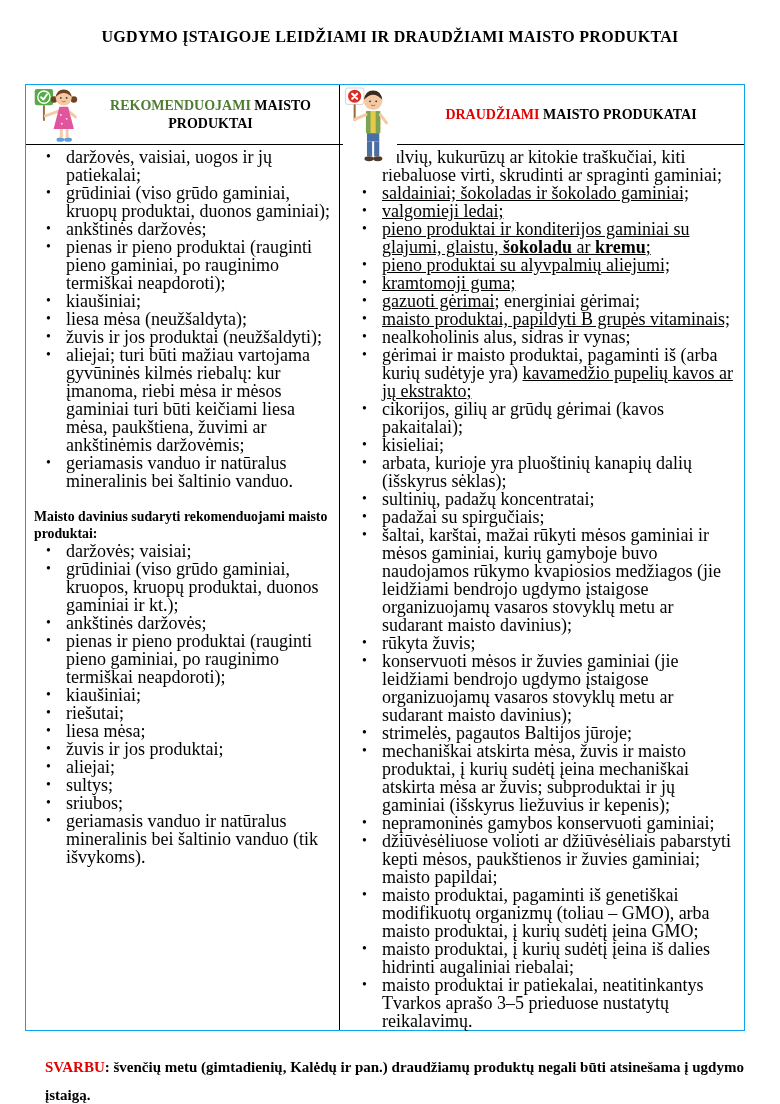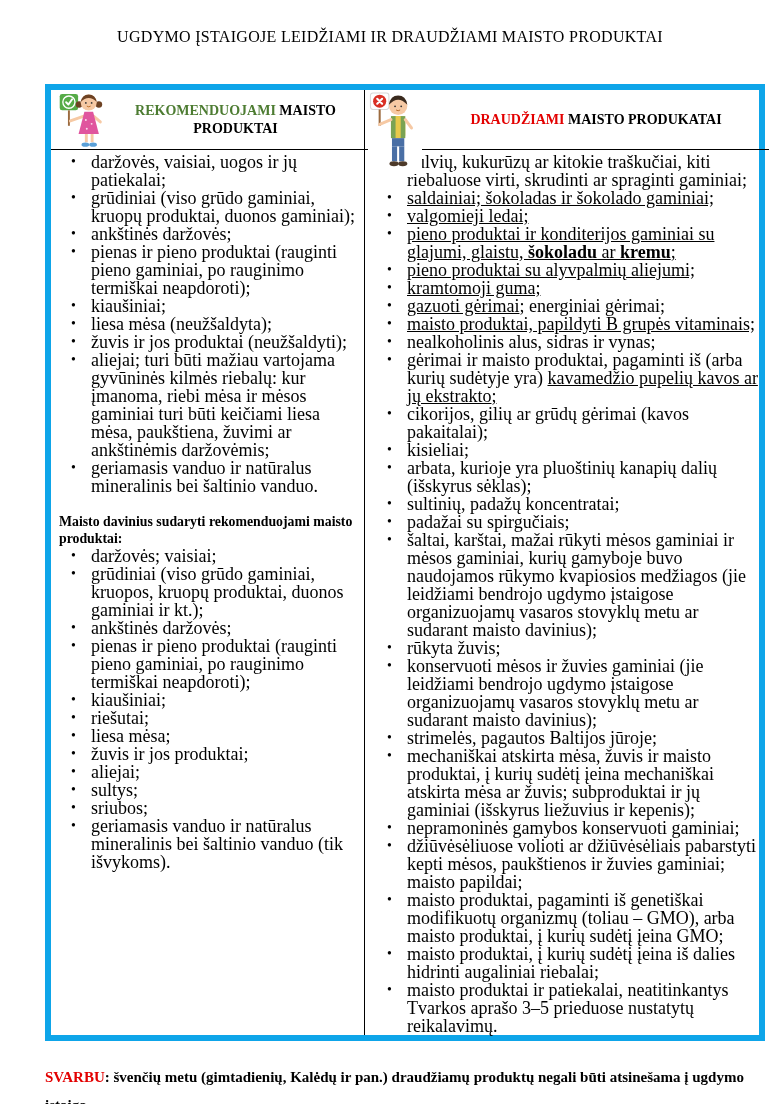--- a/index.html
+++ b/index.html
@@ -8,25 +8,25 @@
     --sign-green:#56ab47;
     --sign-red:#d93025;
   }
   *{box-sizing:border-box;}
   html,body{margin:0;padding:0;}
   body{
     width:780px;height:1104px;background:#fff;color:#000;
     font-family:"Liberation Serif", serif;overflow:hidden;position:relative;
   }
   .title{
-    margin:28px 30px 8px;text-align:center;font-size:16px;font-weight:normal;
+    margin:28px 30px 8px;text-align:center;font-size:16px;font-weight:bold;
     letter-spacing:.3px;
   }
   .tbl{
-    margin:38px 15px 0 45px;width:720px;border:6px solid #0ea5e9;
+    margin:38px 15px 0 25px;width:720px;border:1px solid #0ea5e9;
     display:grid;grid-template-columns:314px 404px;
   }
   .cell{padding:3px 0 0 0;}
   .h-left{
     border-right:1px solid #000;border-bottom:1px solid #000;height:60px;
     display:flex;align-items:center;position:relative;padding:0;
   }
   .h-right{
     border-bottom:1px solid #000;height:60px;display:flex;align-items:center;
     justify-content:center;position:relative;padding:0 4px 0 62px;

